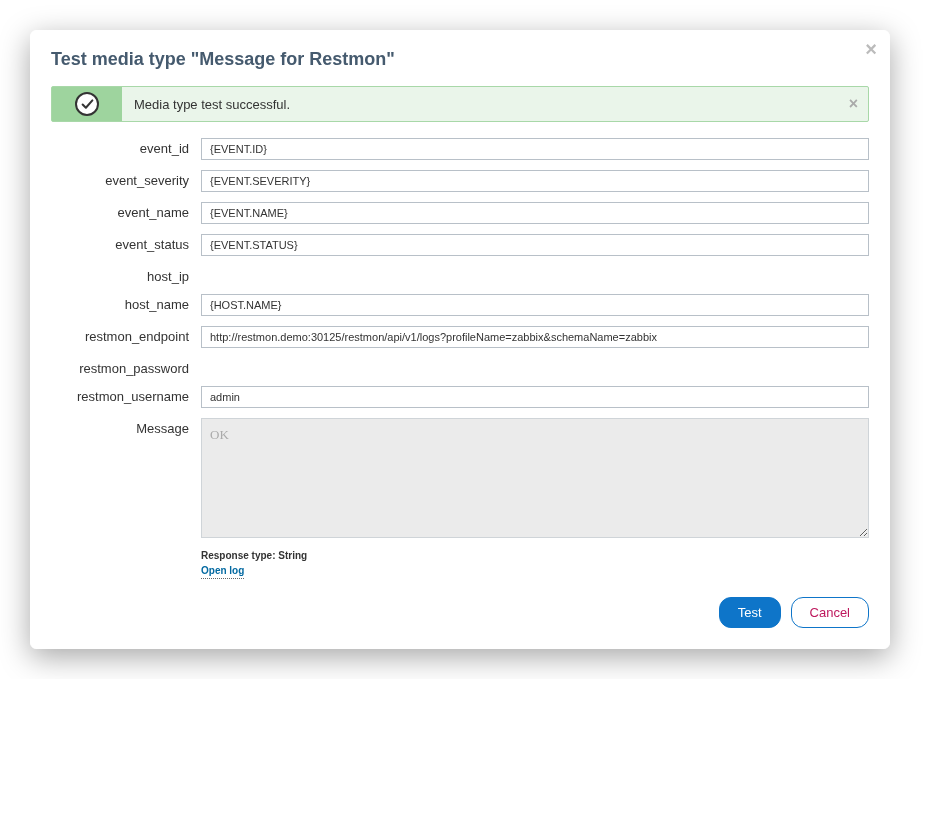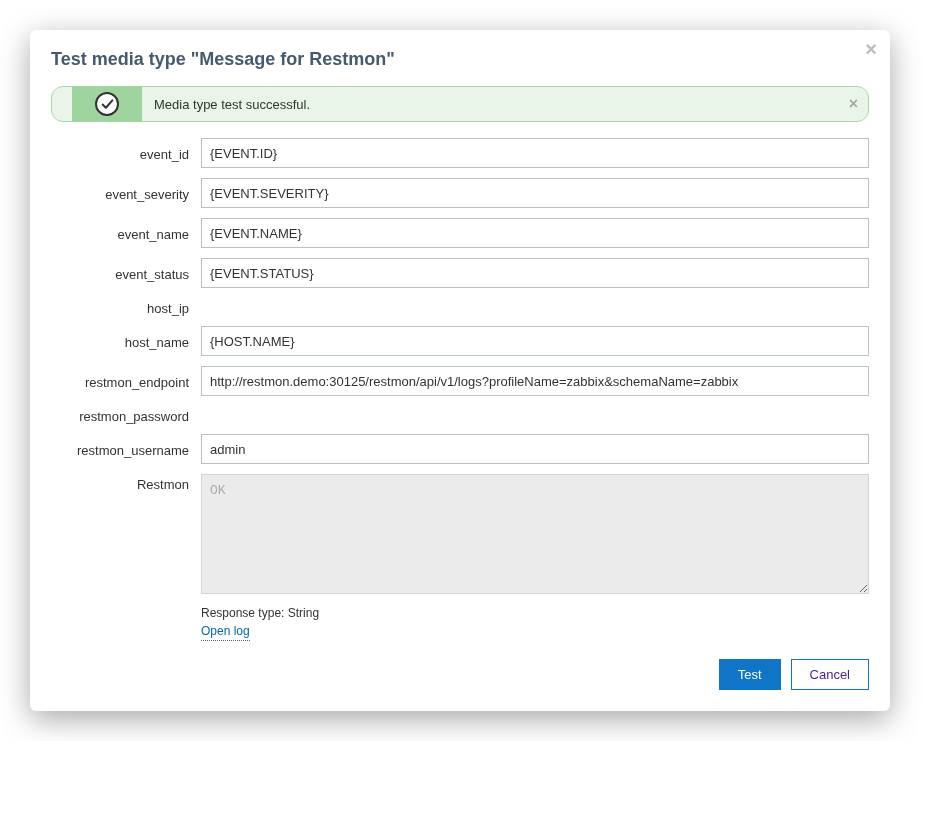--- a/index.html
+++ b/index.html
@@ -41,25 +41,24 @@
       font-weight: bold;
       color: #455a6e;
       margin-bottom: 16px;
     }
 
     .alert-success {
       display: flex;
       align-items: center;
       background: #eaf5ea;
       border: 1px solid #a8d8a8;
-      border-radius: 12px;
+      border-radius: 2px;
       position: relative;
       margin-bottom: 16px;
       min-height: 36px;
-      padding-left: 20px;
     }
 
     .alert-icon-wrap {
       background: #9ed49e;
       width: 70px;
       align-self: stretch;
       display: flex;
       align-items: center;
       justify-content: center;
     }
@@ -92,100 +91,101 @@
       top: 50%;
       transform: translateY(-50%);
       color: #aaa;
       cursor: pointer;
       font-size: 16px;
       font-weight: bold;
     }
 
     .form-row {
       display: flex;
-      align-items: center;
+      align-items: flex-start;
       margin-bottom: 10px;
     }
 
     .form-row.align-top {
       align-items: flex-start;
     }
 
     .form-label {
       width: 150px;
       text-align: right;
       padding-right: 12px;
       color: #333;
       font-size: 13px;
       flex-shrink: 0;
       padding-top: 3px;
     }
 
     .form-input {
       flex: 1;
-      height: 30px;
+      height: 22px;
       border: 1px solid #b8c0c8;
       padding: 0 8px;
-      font-size: 13px;
+      font-size: 11px;
       color: #333;
       font-family: inherit;
     }
 
     .form-textarea {
       flex: 1;
       min-height: 120px;
       border: 1px solid #cfd4d8;
       background: #ebebeb;
       padding: 8px;
       font-size: 13px;
       color: #aaa;
-      font-family: Liberation Mono, monospace;
+      font-family: Liberation Serif, serif;
       resize: both;
     }
 
     .response-meta {
       margin-left: 150px;
       margin-top: 6px;
       color: #333;
-      font-size: 12px;
+      font-size: 10px;
       line-height: 1.5;
+      font-weight: bold;
     }
 
     .open-log {
       color: #0369a1;
       border-bottom: 1px dotted #666;
       cursor: pointer;
       display: inline-block;
     }
 
     .button-row {
       display: flex;
       justify-content: flex-end;
       gap: 10px;
       margin-top: 18px;
     }
 
     .btn {
       padding: 7px 18px;
       font-size: 13px;
-      border-radius: 0;
+      border-radius: 12px;
       cursor: pointer;
       font-family: inherit;
     }
 
     .btn-primary {
       background: #0e75c9;
       border: 1px solid #0e75c9;
       color: #fff;
     }
 
     .btn-secondary {
       background: #fff;
       border: 1px solid #0e75c9;
-      color: #4c1d95;
+      color: #be185d;
     }
   </style>
 </head>
 <body>
 
 <div class="dialog">
 
   <div class="dialog-close">×</div>
 
   <div class="dialog-title">Test media type "Message for Restmon"</div>
@@ -239,21 +239,21 @@
   <div class="form-row">
     <label class="form-label">restmon_password</label>
   </div>
 
   <div class="form-row">
     <label class="form-label">restmon_username</label>
     <input class="form-input" value="admin" style="">
   </div>
 
   <div class="form-row align-top">
-    <label class="form-label">Restmon</label>
+    <label class="form-label">Message</label>
     <textarea class="form-textarea" readonly="" style="">OK</textarea>
   </div>
 
   <div class="response-meta">
     <div>Response type: String</div>
     <span class="open-log">Open log</span>
   </div>
 
   <div class="button-row">
     <button class="btn btn-primary">Test</button>

